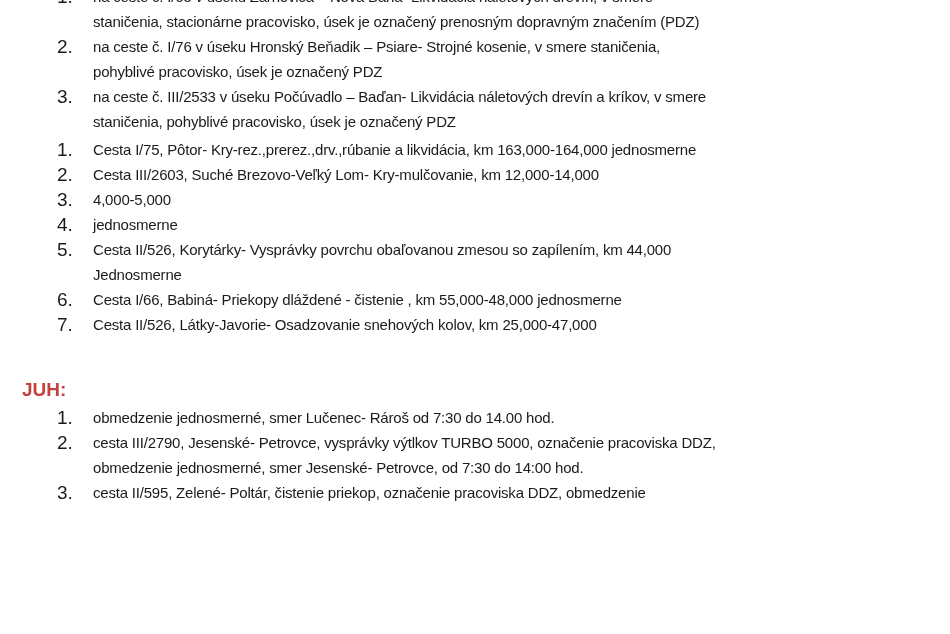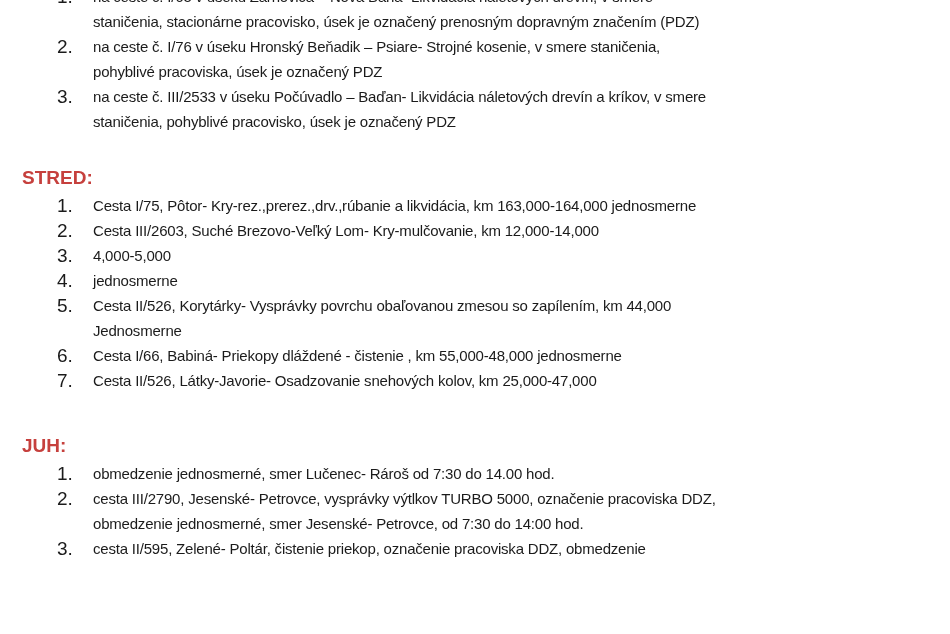--- a/index.html
+++ b/index.html
@@ -64,35 +64,34 @@
       <div class="lines">
         <div class="ln">na ceste č. I/65 v úseku Žarnovica – Nová Baňa- Likvidácia náletových drevín, v smere</div>
         <div class="ln">staničenia, stacionárne pracovisko, úsek je označený prenosným dopravným značením (PDZ)</div>
       </div>
     </div>
 
     <div class="item">
       <span class="num">2.</span>
       <div class="lines">
         <div class="ln">na ceste č. I/76 v úseku Hronský Beňadik – Psiare- Strojné kosenie, v smere staničenia,</div>
-        <div class="ln">pohyblivé pracoviska, úsek je označený PDZ</div>
+        <div class="ln">pohyblivé pracovisko, úsek je označený PDZ</div>
       </div>
     </div>
 
     <div class="item">
       <span class="num">3.</span>
       <div class="lines">
         <div class="ln">na ceste č. III/2533 v úseku Počúvadlo – Baďan- Likvidácia náletových drevín a kríkov, v smere</div>
         <div class="ln">staničenia, pohyblivé pracovisko, úsek je označený PDZ</div>
       </div>
     </div>
 
   </div>
 
-  <div class="heading heading-stred">STRED:</div>
 
   <div class="list list-stred">
 
     <div class="item">
       <span class="num">1.</span>
       <div class="lines">
         <div class="ln">Cesta I/75, Pôtor- Kry-rez.,prerez.,drv.,rúbanie a likvidácia, km 163,000-164,000 jednosmerne</div>
       </div>
     </div>
 

